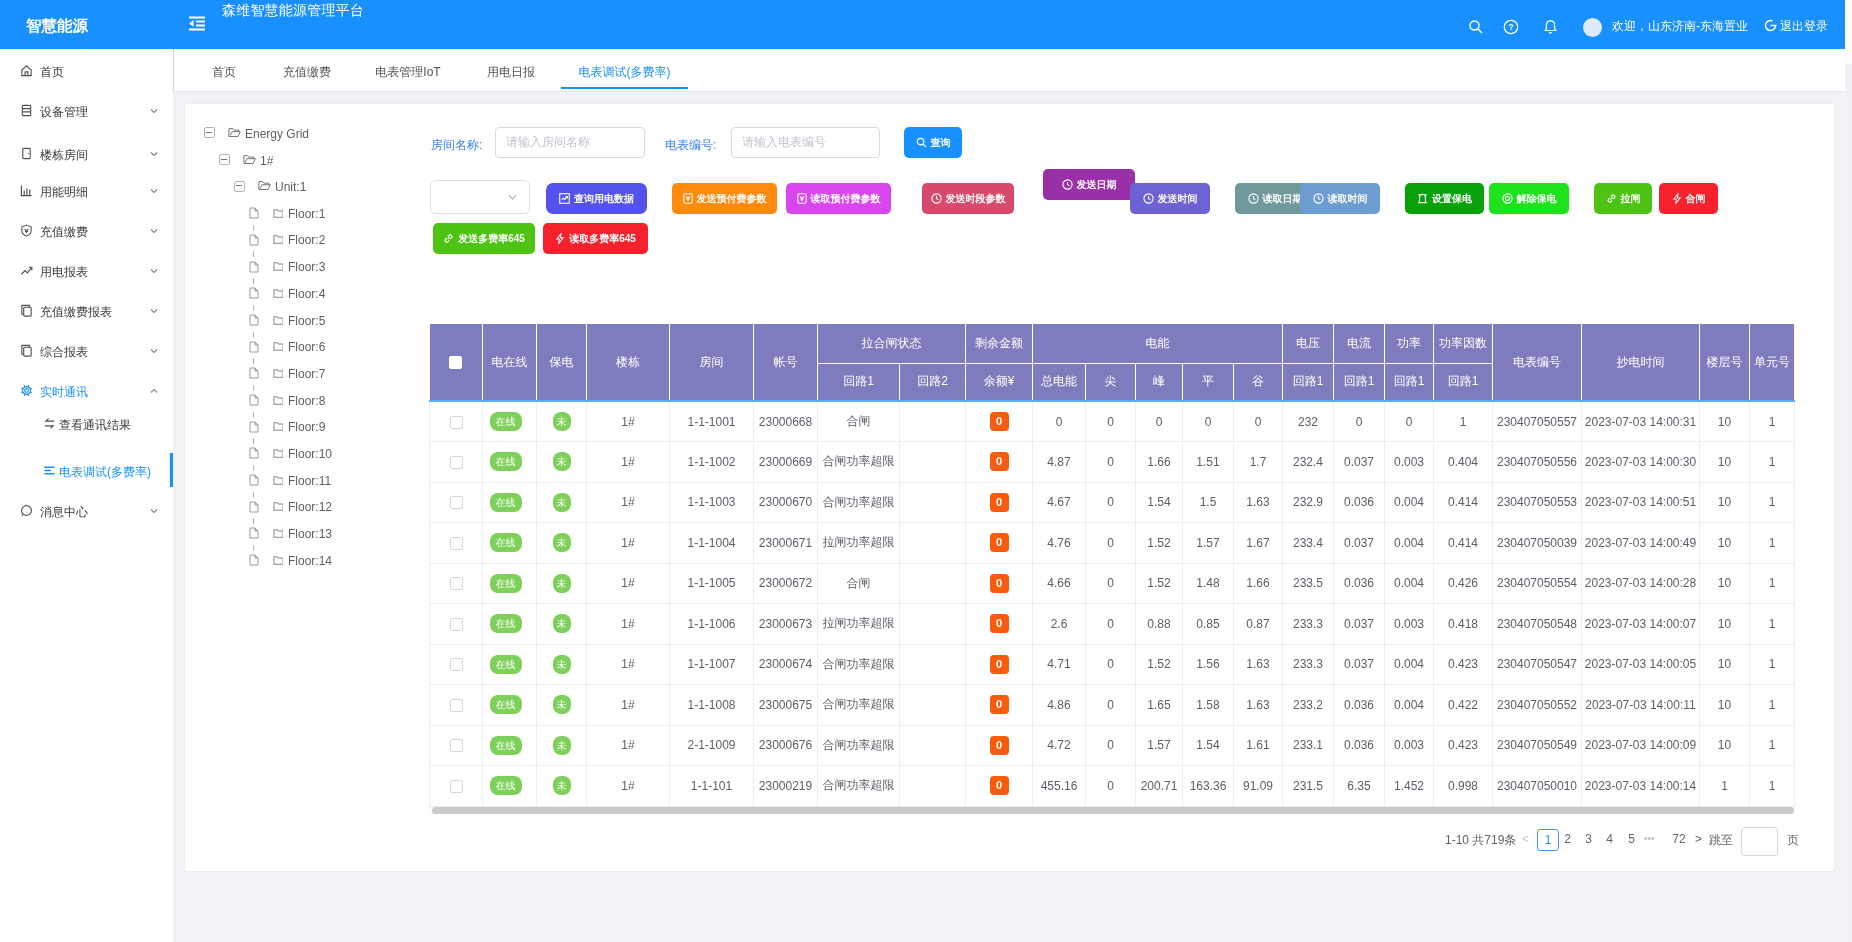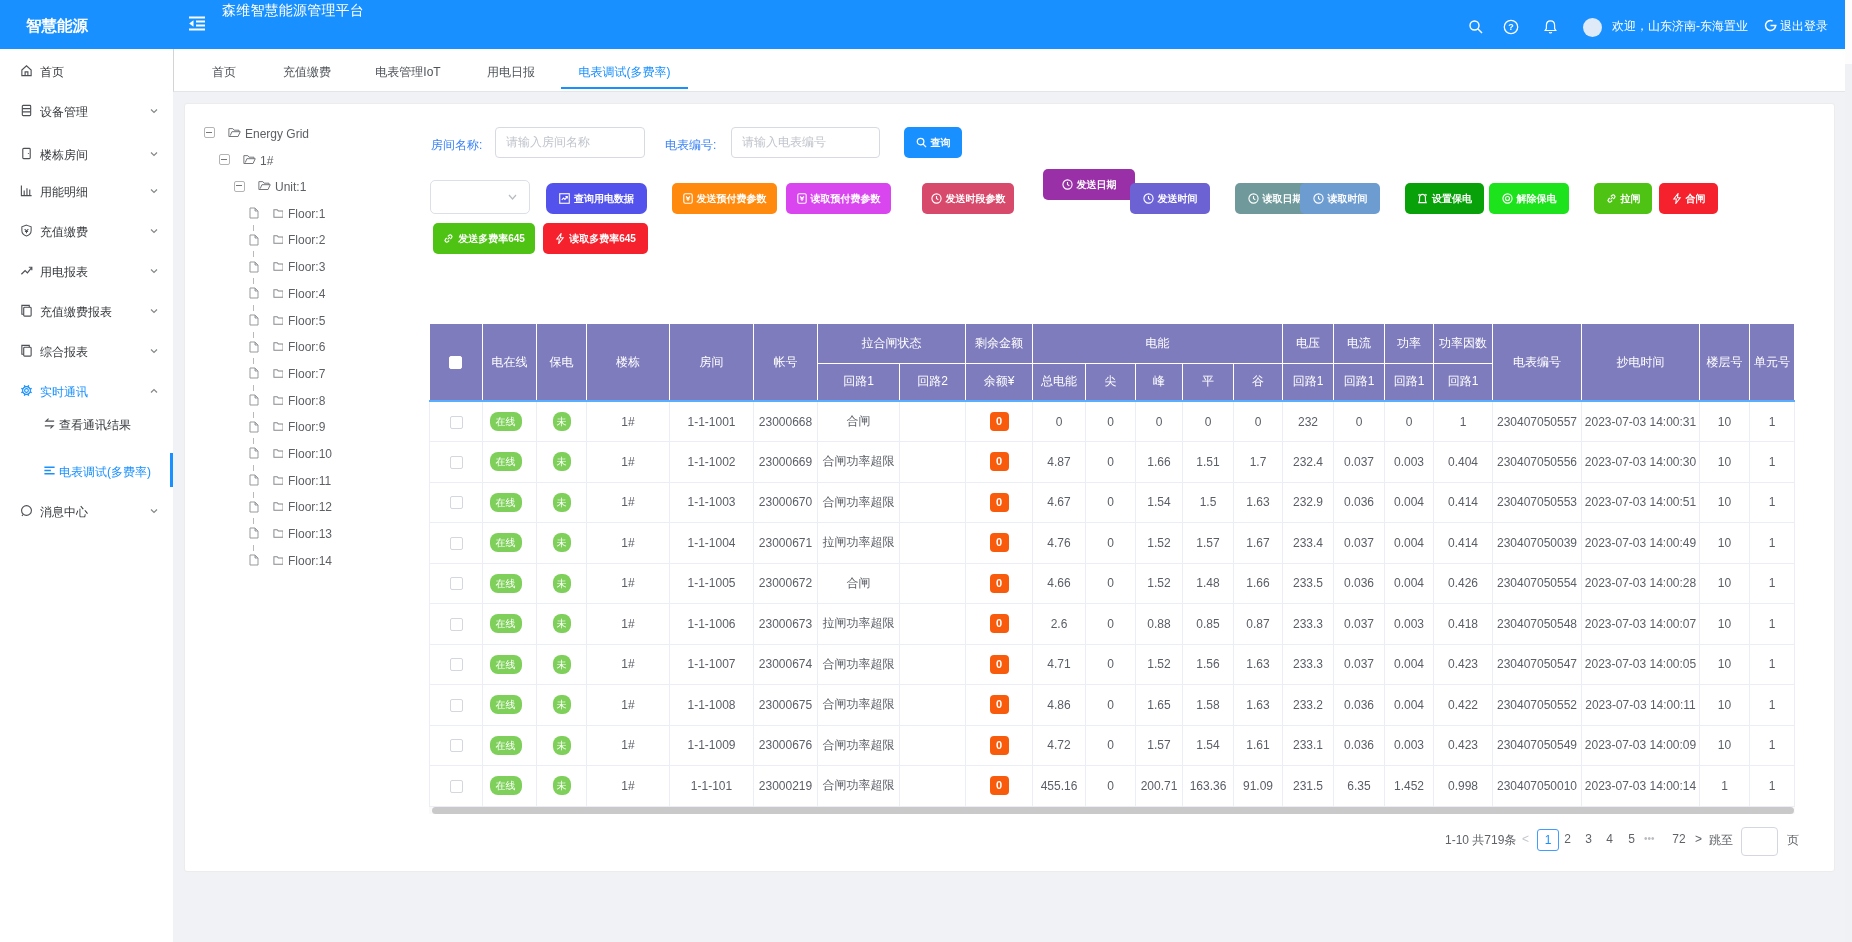--- a/index.html
+++ b/index.html
@@ -779,21 +779,21 @@
 <td>230407050552</td>
             <td>2023-07-03 14:00:11</td>
             <td>10</td>
             <td>1</td>
 </tr>
 <tr>
 <td><span class="cbx"></span></td>
 <td style="padding-right:8px;"><span class="tag">在线</span></td>
 <td><span class="tag" style="padding:0 4px;">未</span></td>
 <td>1#</td>
-<td>1-1-1009</td>
+<td>2-1-1009</td>
             <td>23000676</td>
             <td>合闸功率超限</td>
             <td></td>
 <td><span class="badge">0</span></td>
 <td>4.72</td>
             <td>0</td>
             <td>1.57</td>
             <td>1.54</td>
             <td>1.61</td>
 <td>233.1</td>

